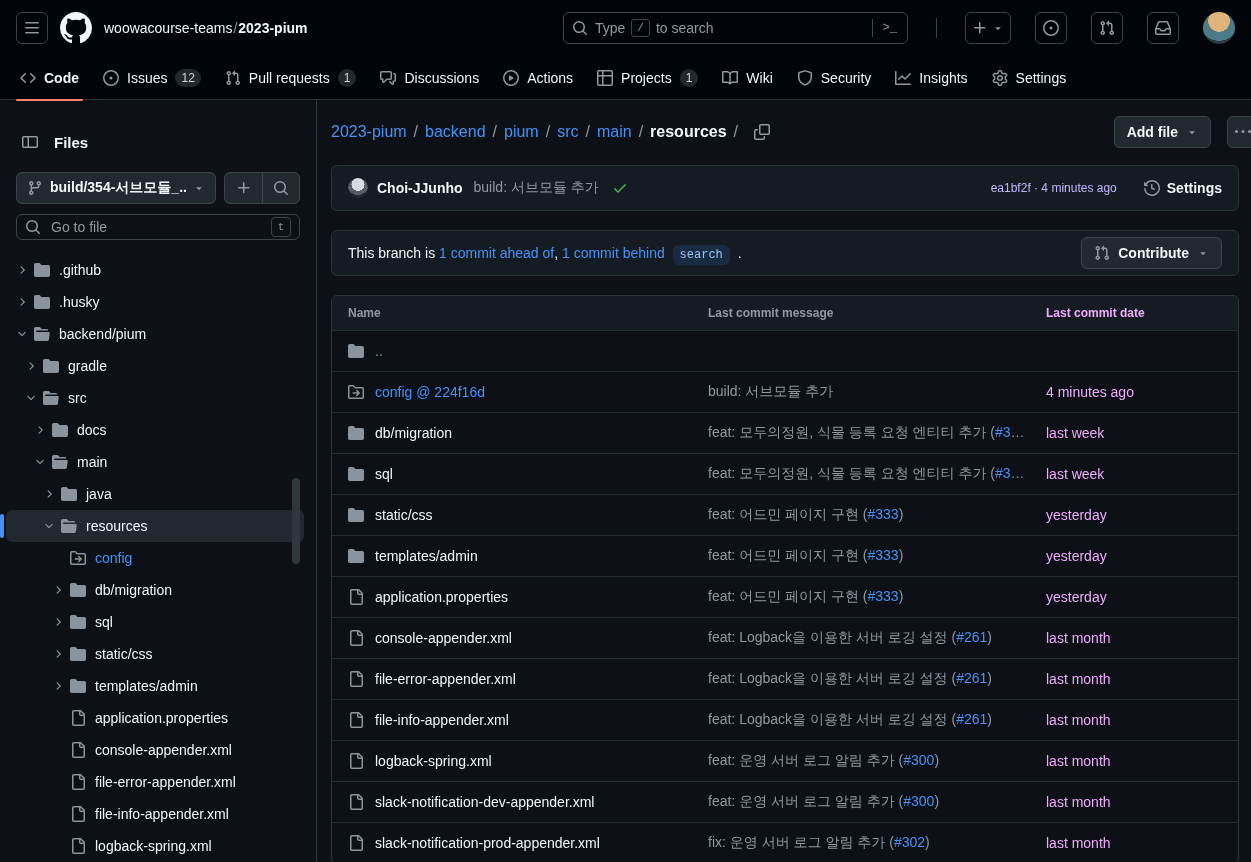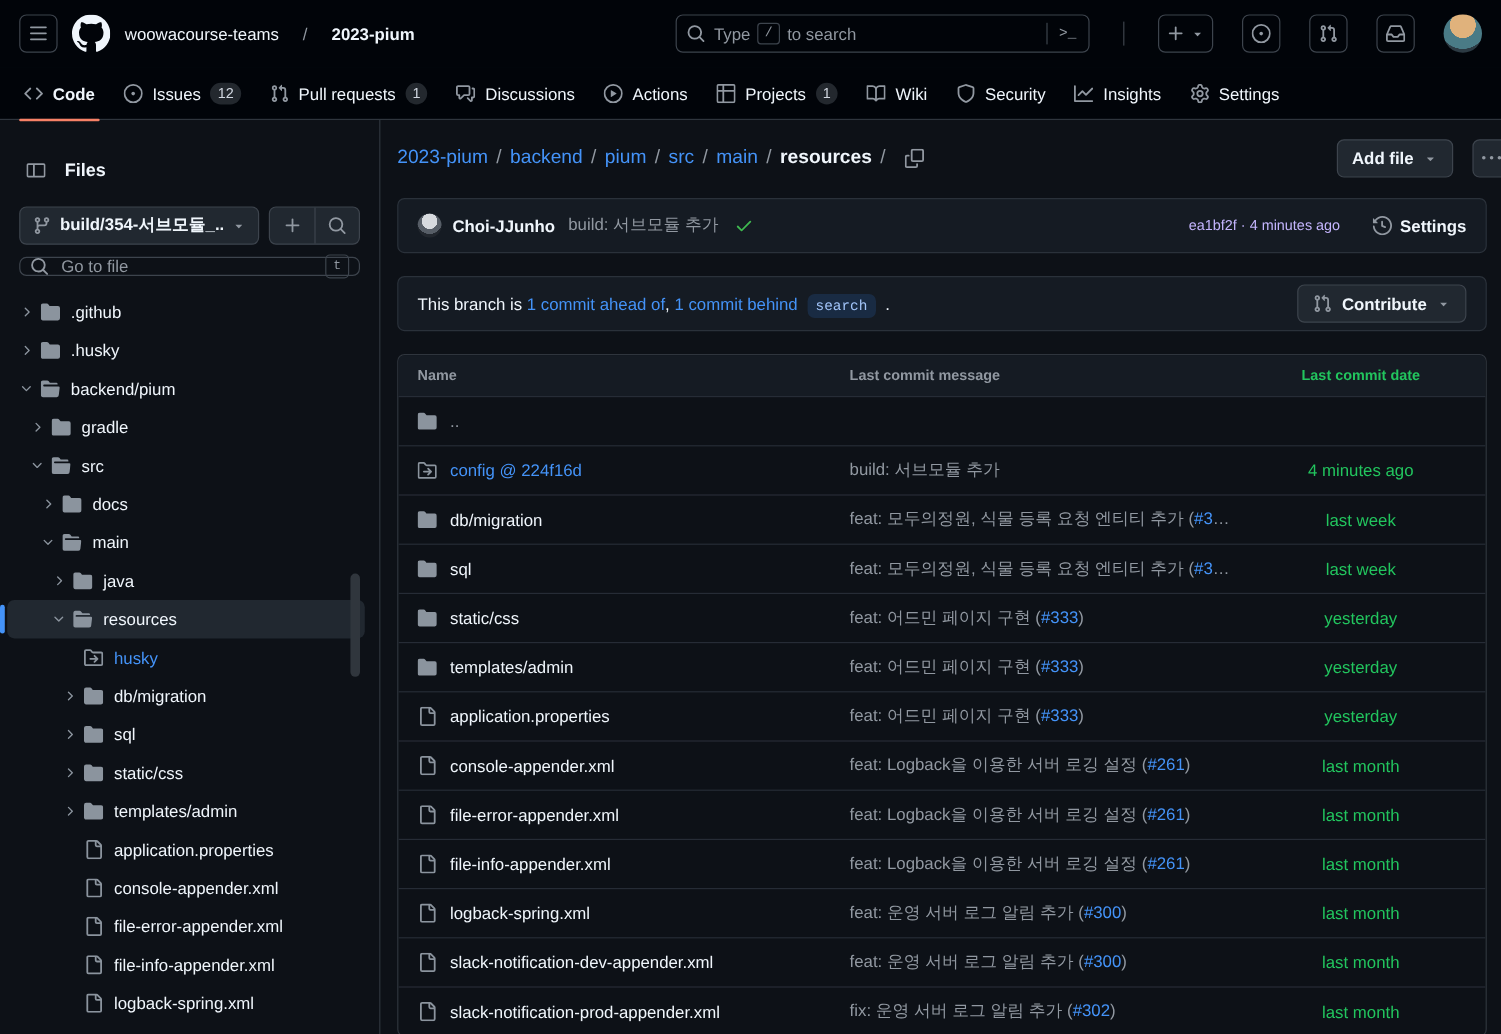--- a/index.html
+++ b/index.html
@@ -13,21 +13,21 @@
   svg { fill:currentColor; display:block; }
   a { text-decoration:none; }
   .ico16 { width:16px; height:16px; }
   .ico12 { width:12px; height:12px; }
 
   
   .app-header { height:56px; background:#010409; display:flex; align-items:center; padding:0 16px; gap:12px; }
   .iconbtn { width:32px; height:32px; border:1px solid #3d444d; border-radius:6px; background:transparent;
              display:flex; align-items:center; justify-content:center; color:#9198a1; flex:none; cursor:pointer; }
   .gh-mark { color:#f0f6fc; width:32px; height:32px; }
-  .repo-ctx { display:flex; align-items:center; gap:20px; font-size:14px; white-space:nowrap; }
+  .repo-ctx { display:flex; align-items:center; gap:1px; font-size:14px; white-space:nowrap; }
   .repo-ctx .sep { color:#9198a1; }
   .repo-ctx .repo { font-weight:700; }
   .hdr-right { margin-left:auto; display:flex; align-items:center; gap:24px; }
   .searchbox { width:345px; height:32px; border:1px solid #3d444d; border-radius:6px; display:flex;
                align-items:center; padding:0 8px; color:#9198a1; gap:7px; cursor:text; }
   .searchbox .sb-text { display:flex; align-items:center; gap:6px; flex:1; font-size:14px; }
   .kbd { border:1px solid #3d444d; border-radius:3px; padding:0 5px; height:18px; line-height:16px;
          font-family:"Liberation Mono","DejaVu Sans Mono",monospace; font-size:11px; color:#9198a1; }
   .cmdk { border-left:1px solid #3d444d; padding:2px 2px 2px 10px; font-family:"Liberation Mono","DejaVu Sans Mono",monospace;
           font-size:12px; color:#9198a1; cursor:pointer; }
@@ -53,21 +53,21 @@
   .sb-head { display:flex; align-items:center; gap:10px; padding:0 16px; margin-bottom:16px; }
   .sb-title { font-size:15px; font-weight:700; }
   .sb-controls { display:flex; gap:8px; padding:0 16px; margin-bottom:10px; }
   .branch-btn { flex:1; height:32px; display:flex; align-items:center; gap:7px; background:#212830;
                 border:1px solid #3d444d; border-radius:6px; padding:0 10px; min-width:0; cursor:pointer; }
   .branch-btn .ico16 { color:#9198a1; flex:none; }
   .branch-name { font-weight:700; font-size:14px; white-space:nowrap; overflow:hidden; flex:1; }
   .splitgrp { display:flex; border:1px solid #3d444d; border-radius:6px; height:32px; flex:none; background:#212830; }
   .splitseg { width:37px; display:flex; align-items:center; justify-content:center; color:#9198a1; cursor:pointer; }
   .splitseg + .splitseg { border-left:1px solid #3d444d; }
-  .goto-wrap { margin:0 16px 14px; height:16px; border:1px solid #3d444d; border-radius:6px;
+  .goto-wrap { margin:0 16px 14px; height:26px; border:1px solid #3d444d; border-radius:6px;
                display:flex; align-items:center; padding:0 8px; gap:8px; color:#9198a1; }
   .goto-input { flex:1; min-width:0; background:transparent; border:none; outline:none; color:#f0f6fc;
                 font-family:"Liberation Sans","DejaVu Sans",sans-serif; font-size:14px; }
   .goto-input::placeholder { color:#9198a1; }
   .keyhint { border:1px solid #3d444d; border-radius:4px; width:20px; height:20px; display:flex; align-items:center;
              justify-content:center; font-family:"Liberation Mono","DejaVu Sans Mono",monospace; font-size:11px; color:#9198a1; }
 
   .tree { list-style:none; margin:0; padding:0; }
   .tree li { height:32px; display:flex; align-items:center; margin:0 12px 0 6px; border-radius:6px;
              position:relative; cursor:pointer; }
@@ -124,21 +124,21 @@
   .trow.thead { height:34px; background:#151b23; border-top:none; color:#9198a1; font-size:12px; font-weight:700; }
   .thead .tdate { font-size:12px; }
   .tname { display:flex; align-items:center; gap:11px; min-width:0; }
   .tname .ico16 { color:#8b949e; flex:none; }
   .tname .nm { color:#f0f6fc; font-size:14px; white-space:nowrap; overflow:hidden; text-overflow:ellipsis; cursor:pointer; }
   .tname .nm.blue { color:#4493f8; }
   .tname .nm.muted { color:#9198a1; }
   .tmsg { color:#9198a1; font-size:14px; white-space:nowrap; overflow:hidden; text-overflow:ellipsis;
           padding-right:16px; }
   .tmsg a { color:#4493f8; }
-  .tdate { color:#22c55e; font-size:14px; text-align:center; white-space:nowrap; }
+  .tdate { color:#f0abfc; font-size:14px; text-align:left; white-space:nowrap; }
 </style>
 </head>
 <body>
 
 <svg width="0" height="0" style="position:absolute">
   <defs>
     <symbol id="i-github" viewBox="0 0 16 16">
         <path d="M8 0c4.42 0 8 3.58 8 8a8.013 8.013 0 0 1-5.45 7.59c-.4.08-.55-.17-.55-.38 0-.27.01-1.13.01-2.2 0-.75-.25-1.23-.54-1.48 1.78-.2 3.65-.88 3.65-3.95 0-.88-.31-1.59-.82-2.15.08-.2.36-1.02-.08-2.12 0 0-.67-.22-2.2.82-.64-.18-1.32-.27-2-.27-.68 0-1.36.09-2 .27-1.53-1.03-2.2-.82-2.2-.82-.44 1.1-.16 1.92-.08 2.12-.51.56-.82 1.27-.82 2.15 0 3.06 1.86 3.75 3.64 3.95-.23.2-.44.55-.51 1.07-.46.21-1.61.55-2.33-.66-.15-.24-.6-.83-1.23-.82-.67.01-.27.38.01.53.34.19.73.9.82 1.13.16.45.68 1.31 2.69.94 0 .67.01 1.3.01 1.49 0 .21-.15.45-.55.38A7.995 7.995 0 0 1 0 8c0-4.42 3.58-8 8-8Z"></path>
       </symbol>
     <symbol id="i-bars" viewBox="0 0 16 16">
@@ -468,21 +468,21 @@
           <svg class="ficon">
             <use href="#i-folder-open"></use>
           </svg>
           <span class="lbl">resources</span>
         </li>
         <li class=" link-item" style="padding-left: 46px;">
           <span class="chev-space"></span>
           <svg class="ficon">
             <use href="#i-submodule"></use>
           </svg>
-          <span class="lbl">husky</span>
+          <span class="lbl">config</span>
         </li>
         <li class="" style="padding-left: 46px;">
           <svg class="chev">
             <use href="#i-chevron-right"></use>
           </svg>
           <svg class="ficon">
             <use href="#i-folder"></use>
           </svg>
           <span class="lbl">db/migration</span>
         </li>

